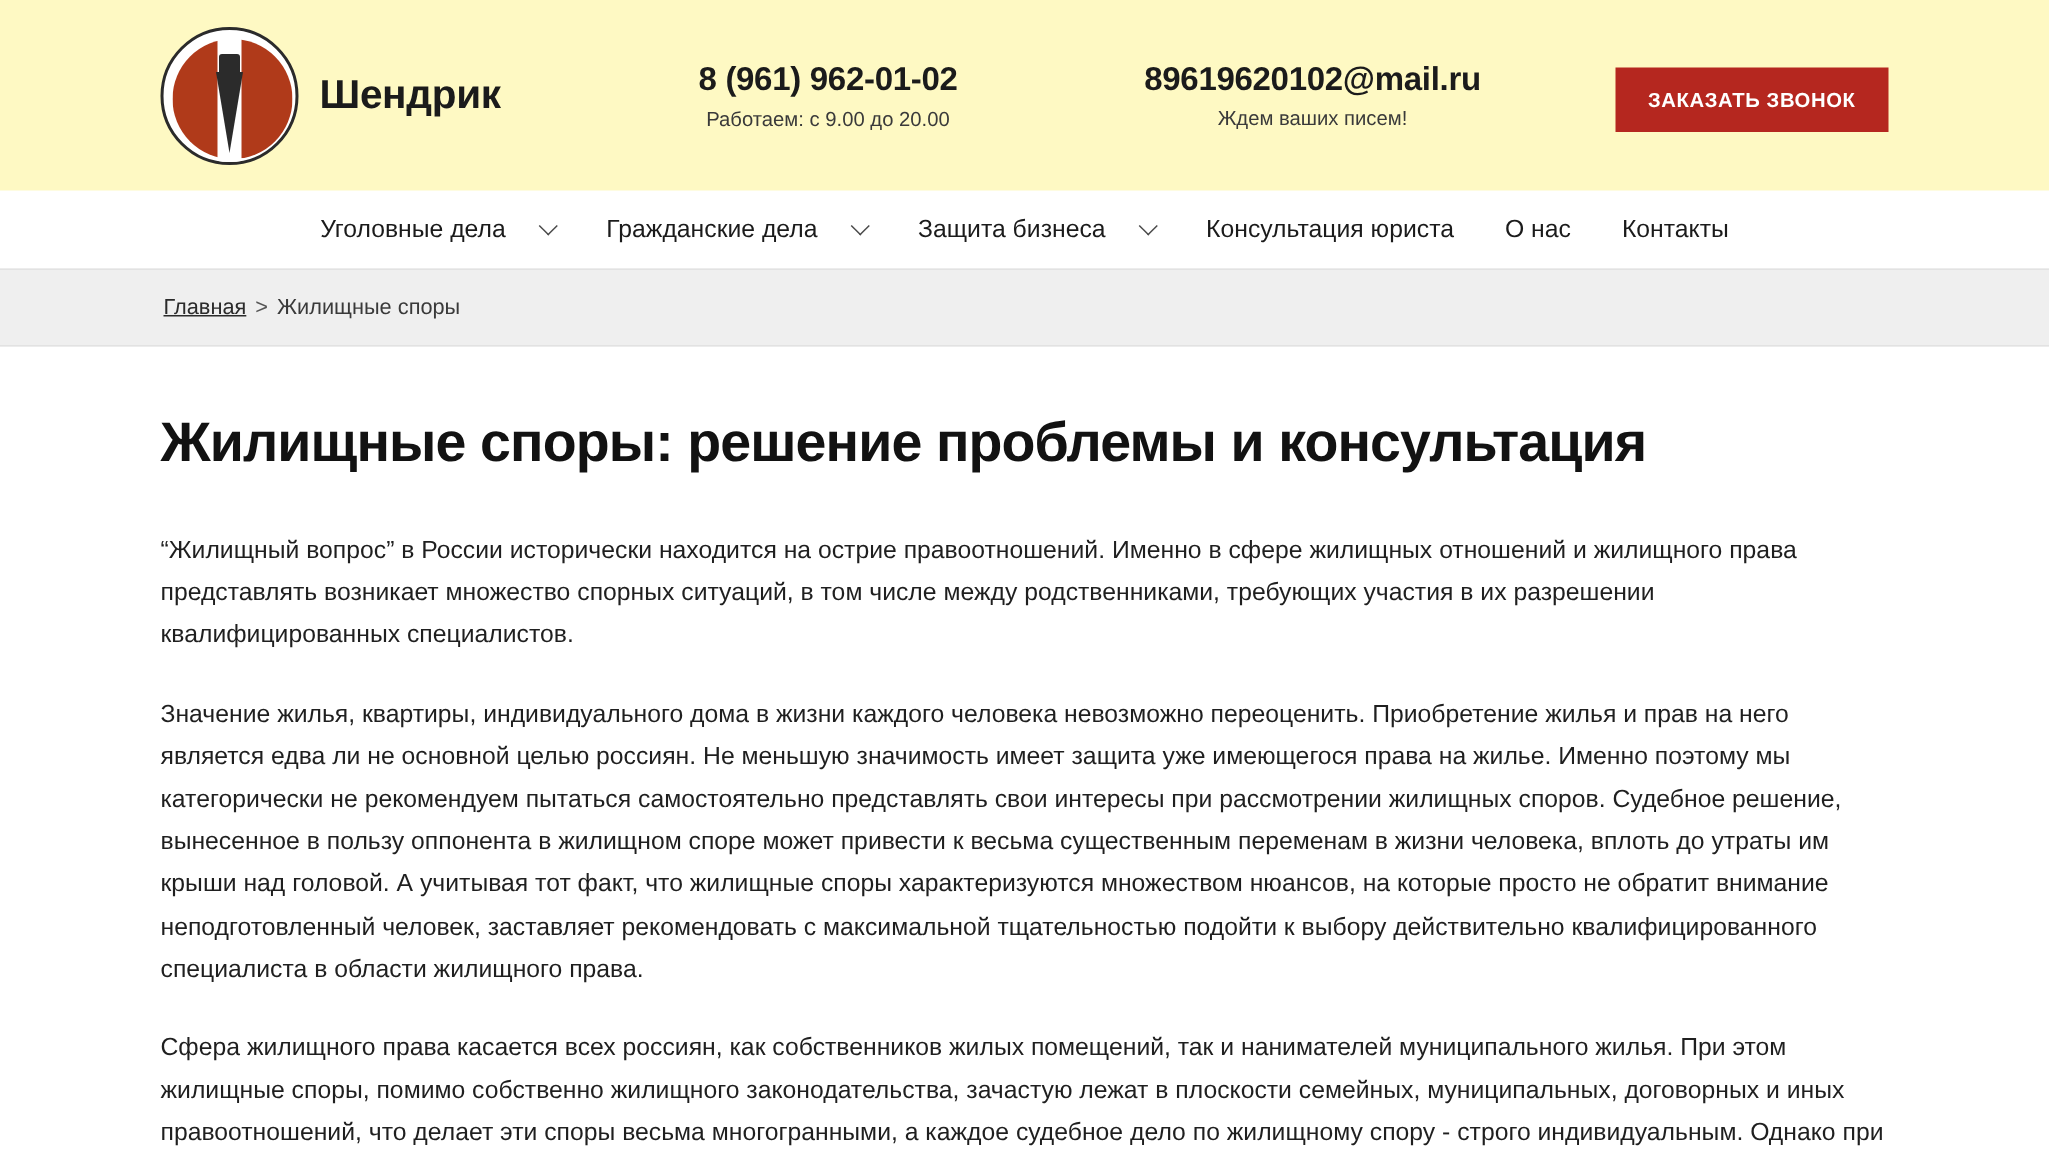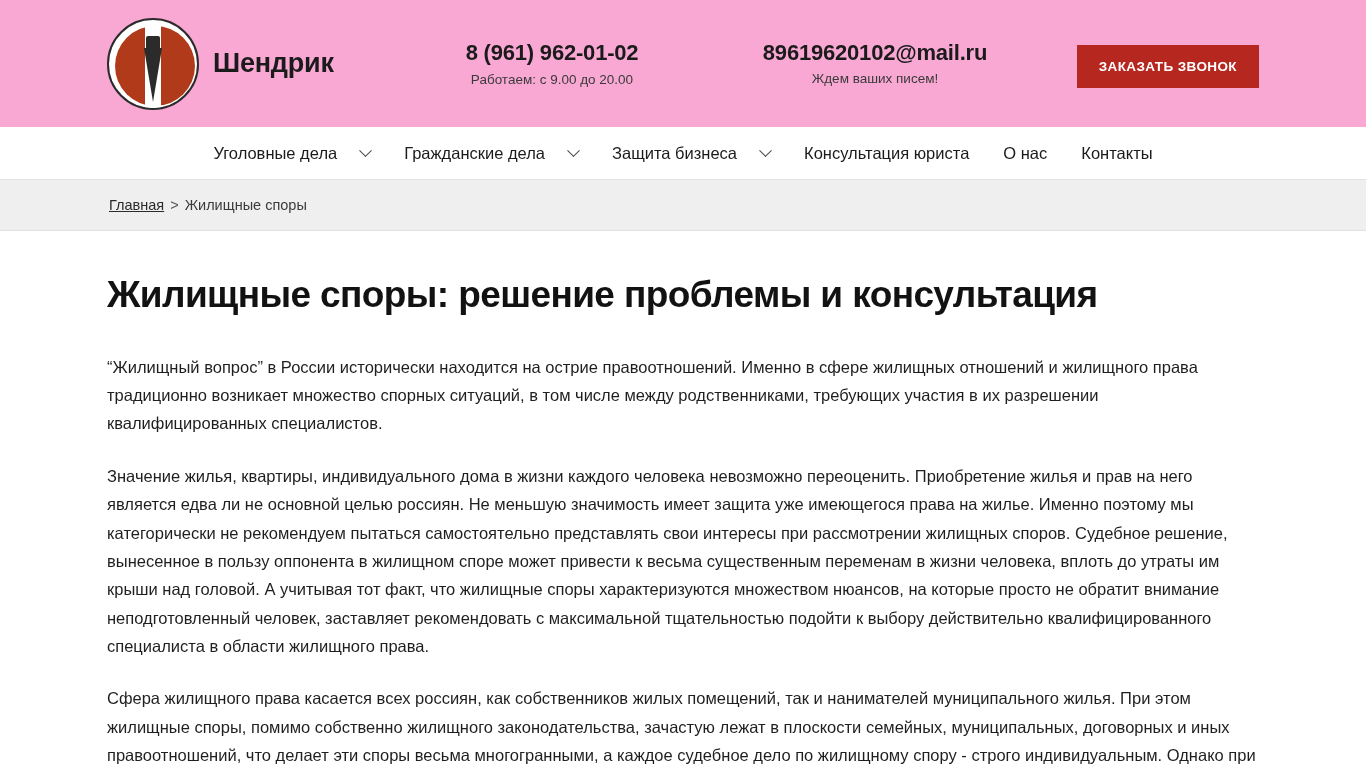--- a/index.html
+++ b/index.html
@@ -9,21 +9,21 @@
     overflow: hidden;
     background: #ffffff;
     font-family: "Liberation Sans", sans-serif;
     color: #222222;
   }
 
   
   .header {
     width: 100%;
     height: 127px;
-    background: #f9a8d4;
+    background: #fef9c3;
     display: flex;
     align-items: center;
     padding: 0 107px;
     position: relative;
   }
 
   .logo-block {
     display: flex;
     align-items: center;
     gap: 14px;
@@ -266,16 +266,16 @@
 </nav>
 
 <div class="breadcrumb-bar">
   <a href="#">Главная</a>
   <span class="breadcrumb-sep">&gt;</span>
   <span class="breadcrumb-current">Жилищные споры</span>
 </div>
 
 <div class="main">
   <h1 class="page-title">Жилищные споры: решение проблемы и консультация</h1>
-  <p class="para">“Жилищный вопрос” в России исторически находится на острие правоотношений. Именно в сфере жилищных отношений и жилищного права традиционно возникает множество спорных ситуаций, в том числе между родственниками, требующих участия в их разрешении квалифицированных специалистов.</p>
+  <p class="para">“Жилищный вопрос” в России исторически находится на острие правоотношений. Именно в сфере жилищных отношений и жилищного права представлять возникает множество спорных ситуаций, в том числе между родственниками, требующих участия в их разрешении квалифицированных специалистов.</p>
   <p class="para">Значение жилья, квартиры, индивидуального дома в жизни каждого человека невозможно переоценить. Приобретение жилья и прав на него является едва ли не основной целью россиян. Не меньшую значимость имеет защита уже имеющегося права на жилье. Именно поэтому мы категорически не рекомендуем пытаться самостоятельно представлять свои интересы при рассмотрении жилищных споров. Судебное решение, вынесенное в пользу оппонента в жилищном споре может привести к весьма существенным переменам в жизни человека, вплоть до утраты им крыши над головой. А учитывая тот факт, что жилищные споры характеризуются множеством нюансов, на которые просто не обратит внимание неподготовленный человек, заставляет рекомендовать с максимальной тщательностью подойти к выбору действительно квалифицированного специалиста в области жилищного права.</p>
   <p class="para">Сфера жилищного права касается всех россиян, как собственников жилых помещений, так и нанимателей муниципального жилья. При этом жилищные споры, помимо собственно жилищного законодательства, зачастую лежат в плоскости семейных, муниципальных, договорных и иных правоотношений, что делает эти споры весьма многогранными, а каждое судебное дело по жилищному спору - строго индивидуальным. Однако при всей многогранности жилищных споров, от споров о праве на жилье до отношений в области ЖКХ, наиболее распространены в практике споры о вселении (либо выселении) в жилое помещение и признании гражданина</p>
 </div>
 
 </body></html>

